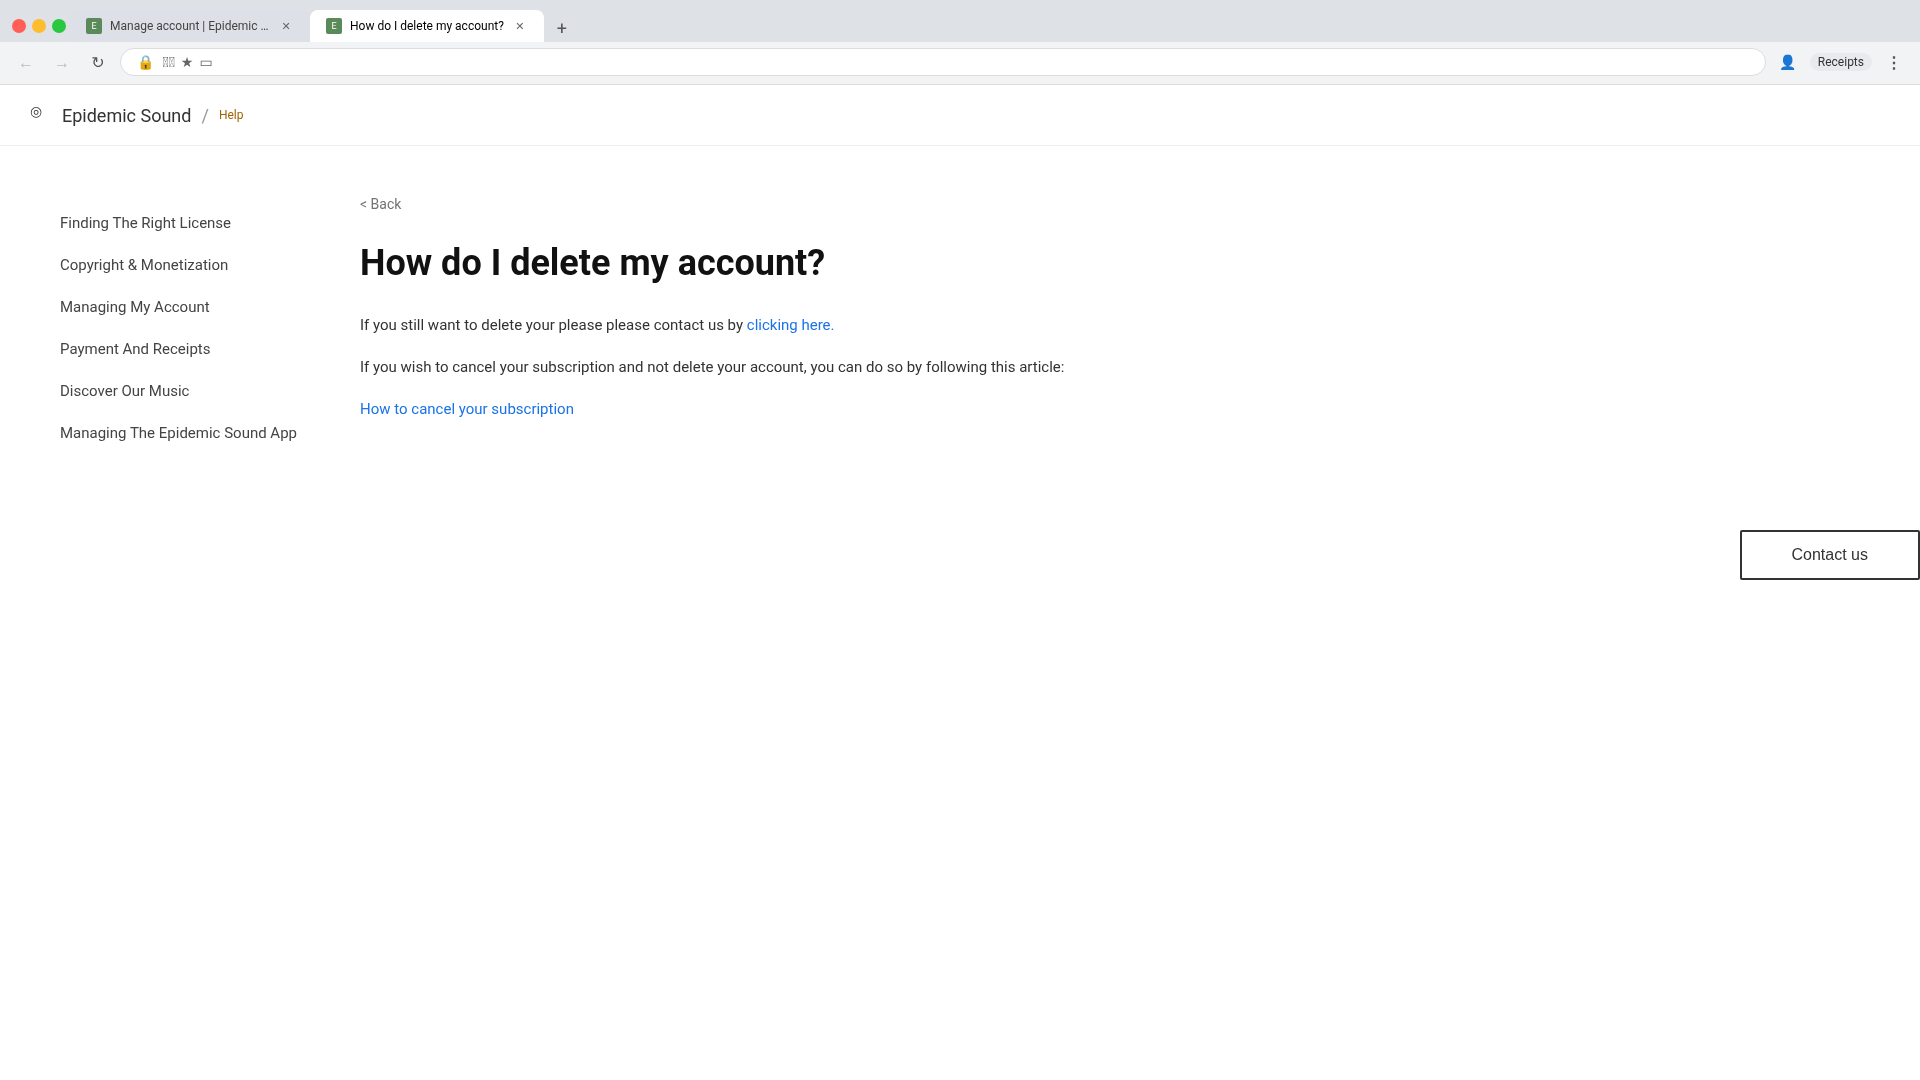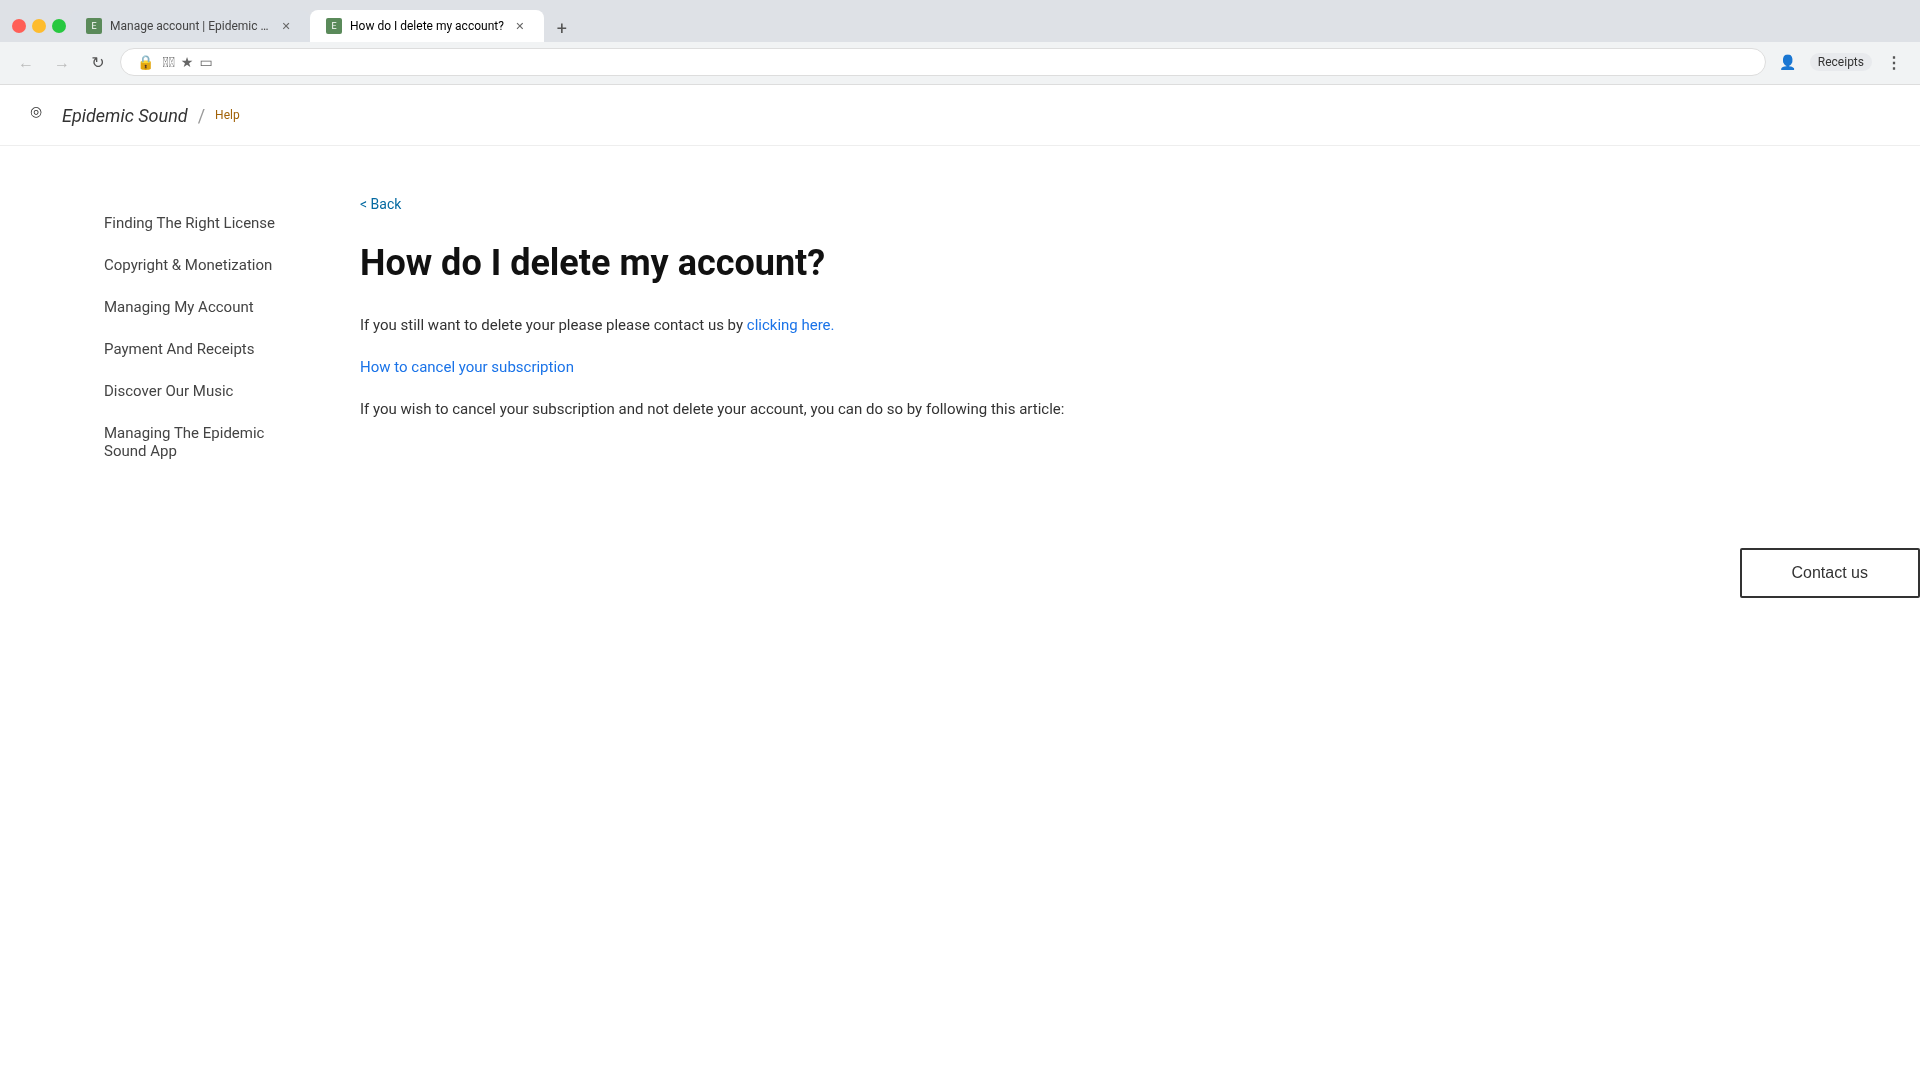--- a/index.html
+++ b/index.html
@@ -31,35 +31,35 @@
     .browser-action-btn { width: 28px; height: 28px; border-radius: 50%; display: flex; align-items: center; justify-content: center; cursor: pointer; font-size: 16px; }
     .incognito-badge { font-size: 12px; color: #333; background: #e8eaed; padding: 2px 8px; border-radius: 10px; }
 
     
     .page-wrapper { min-height: calc(1080px - 100px); background: #fff; }
 
     
     .site-header { padding: 18px 30px; border-bottom: 1px solid #eee; display: flex; align-items: center; gap: 12px; }
     .site-logo { display: flex; align-items: center; gap: 8px; text-decoration: none; color: #333; }
     .logo-icon { width: 24px; height: 24px; }
-    .logo-text { font-size: 18px; font-weight: 400; color: #333; font-style: italic; }
+    .logo-text { font-size: 18px; font-weight: 400; color: #333; }
     .header-separator { color: #999; font-size: 18px; margin: 0 2px; }
     .header-help { font-size: 12px; color: #a16207; }
 
     
     .main-layout { display: flex; padding: 40px 30px 40px 60px; gap: 60px; }
 
     
     .sidebar { width: 240px; flex-shrink: 0; padding-top: 20px; }
-    .sidebar-nav { list-style: none; display: flex; flex-direction: column; gap: 8px; margin-left: 44px; }
+    .sidebar-nav { list-style: none; display: flex; flex-direction: column; gap: 8px; }
     .sidebar-nav-item { padding: 8px 0; font-size: 15px; color: #444; cursor: pointer; text-decoration: none; display: block; }
 
     
     .main-content { flex: 1; max-width: 800px; padding-top: 10px; }
-    .back-link { display: inline-flex; align-items: center; color: #0369a1; text-decoration: none; font-size: 14px; margin-bottom: 30px; cursor: pointer; }
+    .back-link { display: inline-flex; align-items: center; color: #737373; text-decoration: none; font-size: 14px; margin-bottom: 30px; cursor: pointer; }
     .article-title { font-size: 36px; font-weight: 700; color: #111; margin-bottom: 28px; line-height: 1.2; }
     .article-body p { font-size: 15px; line-height: 1.6; color: #333; margin-bottom: 18px; }
     .article-link { color: #1a73e8; text-decoration: none; margin-top: 16px; }
 
     
     .footer-area { display: flex; justify-content: flex-end; padding: 40px 0 60px; }
     .contact-btn { background: #fff; border: 2px solid #333; color: #333; padding: 14px 50px; font-size: 16px; font-weight: 500; cursor: pointer; border-radius: 2px; }
 
     .window-top-bar { display: flex; align-items: center; background: #dee1e6; padding: 10px 12px 0; }
   </style>
@@ -150,24 +150,24 @@
     <main class="main-content">
       <a class="back-link" href="#">&lt; Back</a>
 
       <h1 class="article-title">How do I delete my account?</h1>
 
       <div class="article-body">
         <p>
           <span>If you still want to delete your please please contact us by </span><a class="article-link" href="#">clicking here.</a>
         </p>
         <p>
-          <a class="article-link" href="#">How to cancel your subscription</a>
+          <span>If you wish to cancel your subscription and not delete your account, you can do so by following this article:</span>
         </p>
         <p>
-          <span>If you wish to cancel your subscription and not delete your account, you can do so by following this article:</span>
+          <a class="article-link" href="#">How to cancel your subscription</a>
         </p>
       </div>
     </main>
   </div>
 
   <div class="footer-area">
     <button class="contact-btn">Contact us</button>
   </div>
 </div>
 

